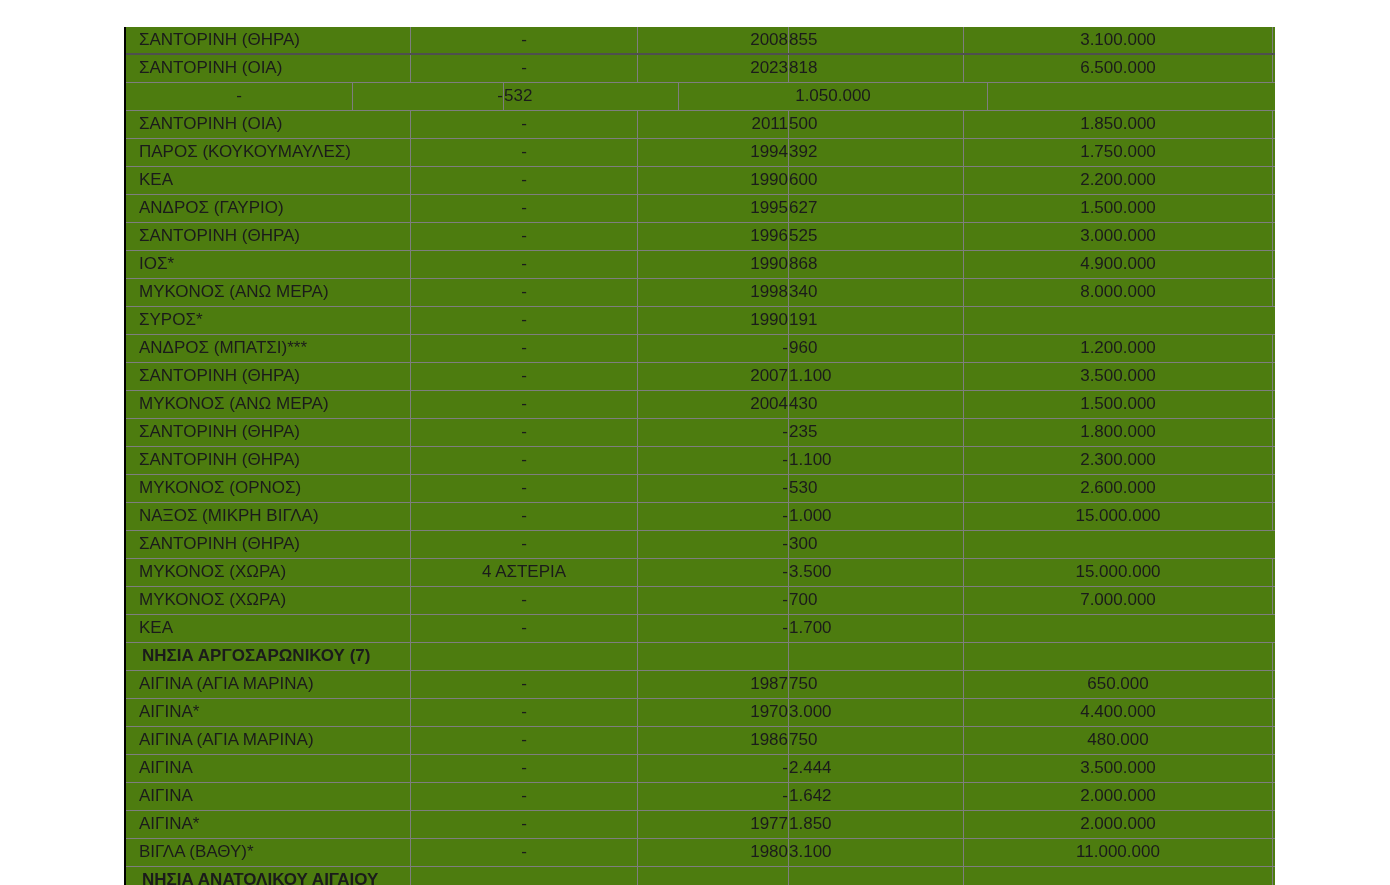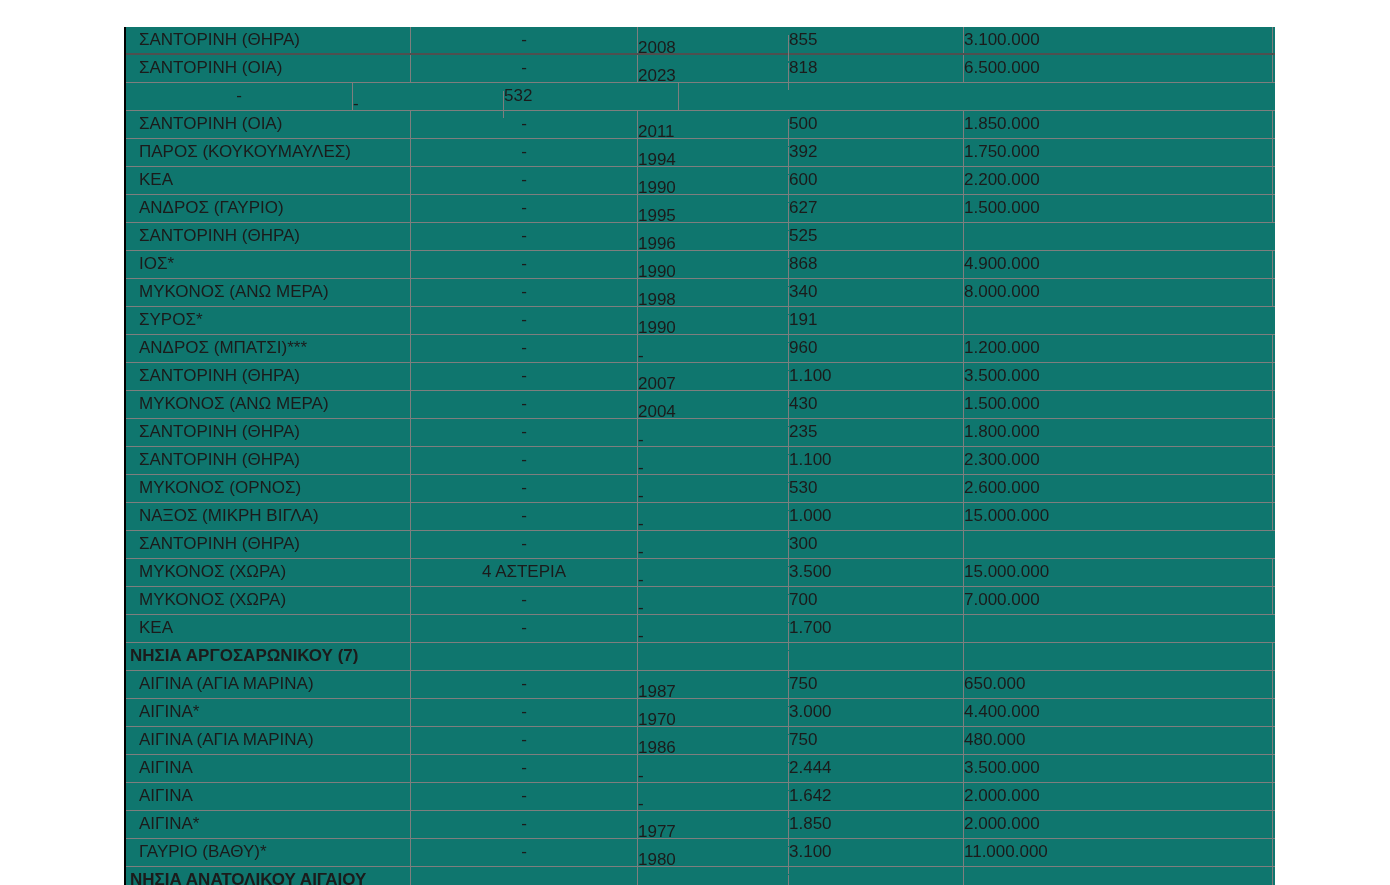--- a/index.html
+++ b/index.html
@@ -22,42 +22,42 @@
     left: 124px;
     top: 27px;
     width: 1149px;
     border-left: 2.5px solid #000000;
   }
   .row {
     display: flex;
     height: 28px;
     box-sizing: border-box;
     border-bottom: 1px solid #7e7e7e;
-    background: #0f766e;
+    background: #4d7c0f;
   }
   .row.thick-bottom {
     border-bottom: 2px solid #4f4f4f;
   }
   .cell {
     box-sizing: border-box;
     height: 100%;
     line-height: 26px;
     font-size: 17px;
     color: #1b1b1b;
     white-space: nowrap;
     overflow: hidden;
     border-right: 1px solid #7e7e7e;
   }
   .cell.c0 { width: 285px; text-align: left; padding-left: 13px; }
   .cell.c1 { width: 227px; text-align: center; }
-  .cell.c2 { width: 151px; text-align: left; margin-top: 8px; }
+  .cell.c2 { width: 151px; text-align: right; }
   .cell.c3 { width: 175px; }
-  .cell.c4 { width: 309px; text-align: left; }
+  .cell.c4 { width: 309px; text-align: center; }
   .row.section .cell { font-weight: bold; }
-  .row.section .cell.c0 { padding-left: 4px; }
+  .row.section .cell.c0 { padding-left: 16px; }
 </style>
 </head>
 <body>
 
 <div class="page">
   <div class="tbl" id="listing-table">
       <div class="row thick-bottom">
         <div class="cell c0">ΣΑΝΤΟΡΙΝΗ (ΘΗΡΑ)</div>
         <div class="cell c1">-</div>
         <div class="cell c2">2008</div>
@@ -68,20 +68,21 @@
         <div class="cell c0">ΣΑΝΤΟΡΙΝΗ (ΟΙΑ)</div>
         <div class="cell c1">-</div>
         <div class="cell c2">2023</div>
         <div class="cell c3">818</div>
         <div class="cell c4">6.500.000</div>
       </div>
       <div class="row">
         <div class="cell c1">-</div>
         <div class="cell c2">-</div>
         <div class="cell c3">532</div>
+        <div class="cell c4">1.050.000</div>
       </div>
       <div class="row">
         <div class="cell c0">ΣΑΝΤΟΡΙΝΗ (ΟΙΑ)</div>
         <div class="cell c1">-</div>
         <div class="cell c2">2011</div>
         <div class="cell c3">500</div>
         <div class="cell c4">1.850.000</div>
       </div>
       <div class="row">
         <div class="cell c0">ΠΑΡΟΣ (ΚΟΥΚΟΥΜΑΥΛΕΣ)</div>
@@ -102,20 +103,21 @@
         <div class="cell c1">-</div>
         <div class="cell c2">1995</div>
         <div class="cell c3">627</div>
         <div class="cell c4">1.500.000</div>
       </div>
       <div class="row">
         <div class="cell c0">ΣΑΝΤΟΡΙΝΗ (ΘΗΡΑ)</div>
         <div class="cell c1">-</div>
         <div class="cell c2">1996</div>
         <div class="cell c3">525</div>
+        <div class="cell c4">3.000.000</div>
       </div>
       <div class="row">
         <div class="cell c0">ΙΟΣ*</div>
         <div class="cell c1">-</div>
         <div class="cell c2">1990</div>
         <div class="cell c3">868</div>
         <div class="cell c4">4.900.000</div>
       </div>
       <div class="row">
         <div class="cell c0">ΜΥΚΟΝΟΣ (ΑΝΩ ΜΕΡΑ)</div>
@@ -248,21 +250,21 @@
         <div class="cell c4">2.000.000</div>
       </div>
       <div class="row">
         <div class="cell c0">ΑΙΓΙΝΑ*</div>
         <div class="cell c1">-</div>
         <div class="cell c2">1977</div>
         <div class="cell c3">1.850</div>
         <div class="cell c4">2.000.000</div>
       </div>
       <div class="row">
-        <div class="cell c0">ΓΑΥΡΙΟ (ΒΑΘΥ)*</div>
+        <div class="cell c0">ΒΙΓΛΑ (ΒΑΘΥ)*</div>
         <div class="cell c1">-</div>
         <div class="cell c2">1980</div>
         <div class="cell c3">3.100</div>
         <div class="cell c4">11.000.000</div>
       </div>
       <div class="row section">
         <div class="cell c0">ΝΗΣΙΑ ΑΝΑΤΟΛΙΚΟΥ ΑΙΓΑΙΟΥ</div>
         <div class="cell c1"></div>
         <div class="cell c2"></div>
         <div class="cell c3"></div>

